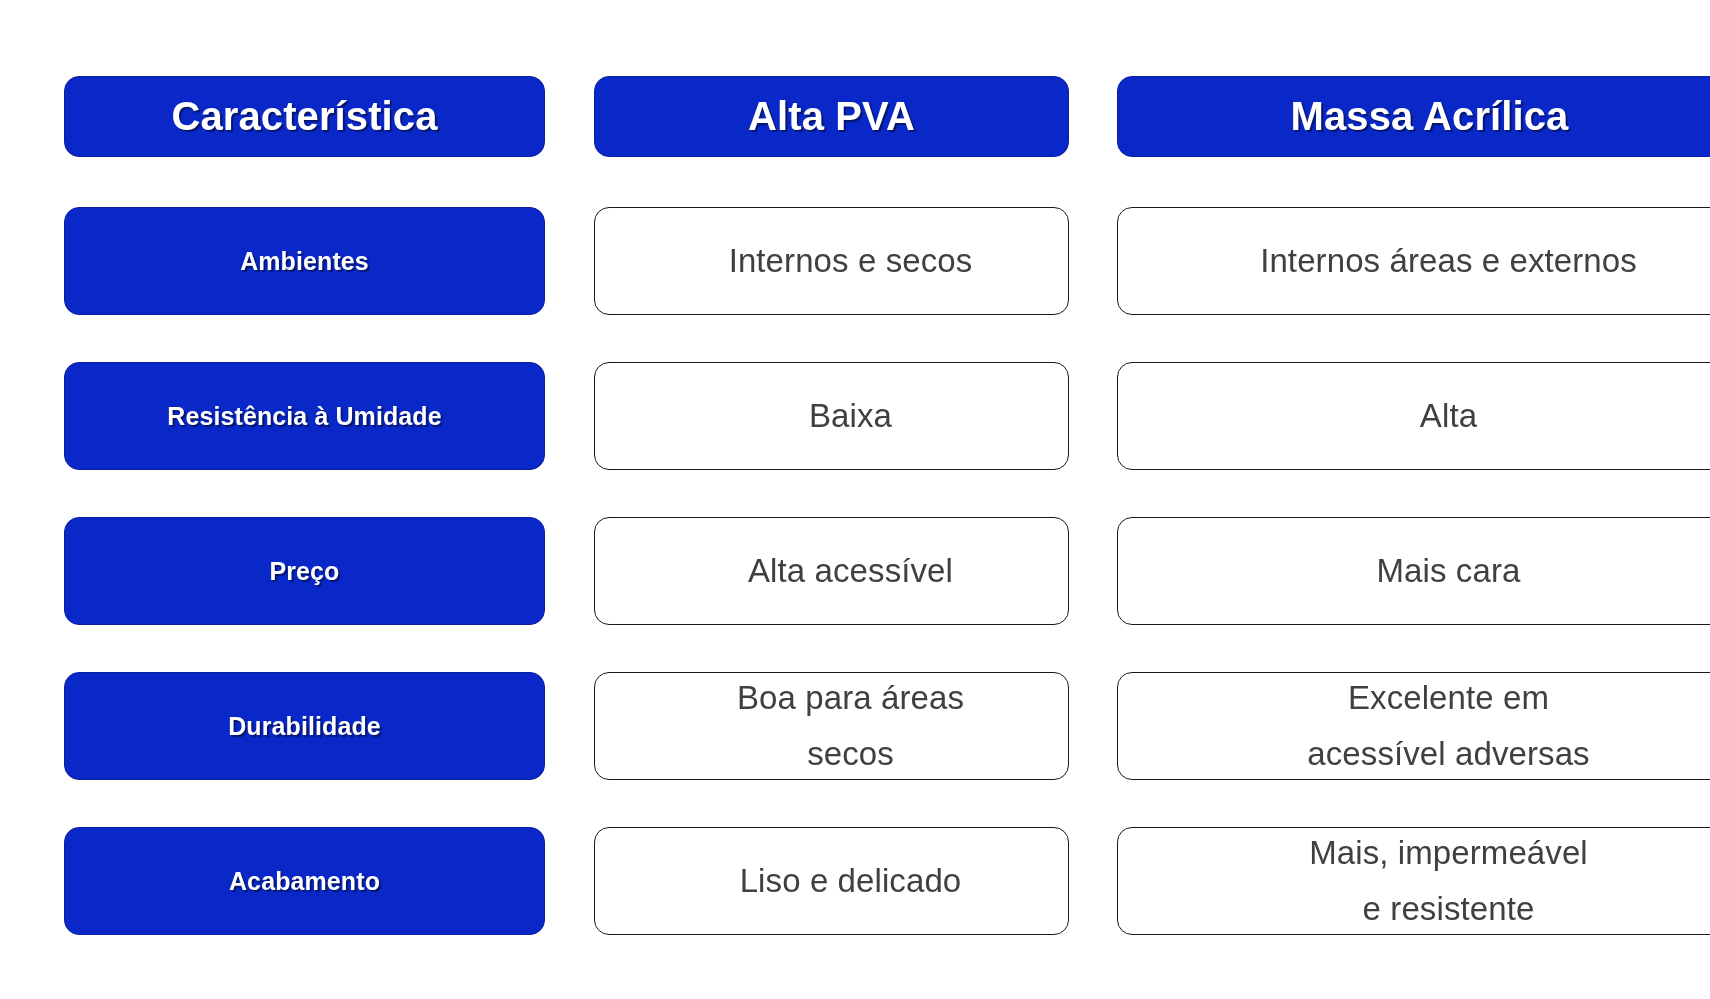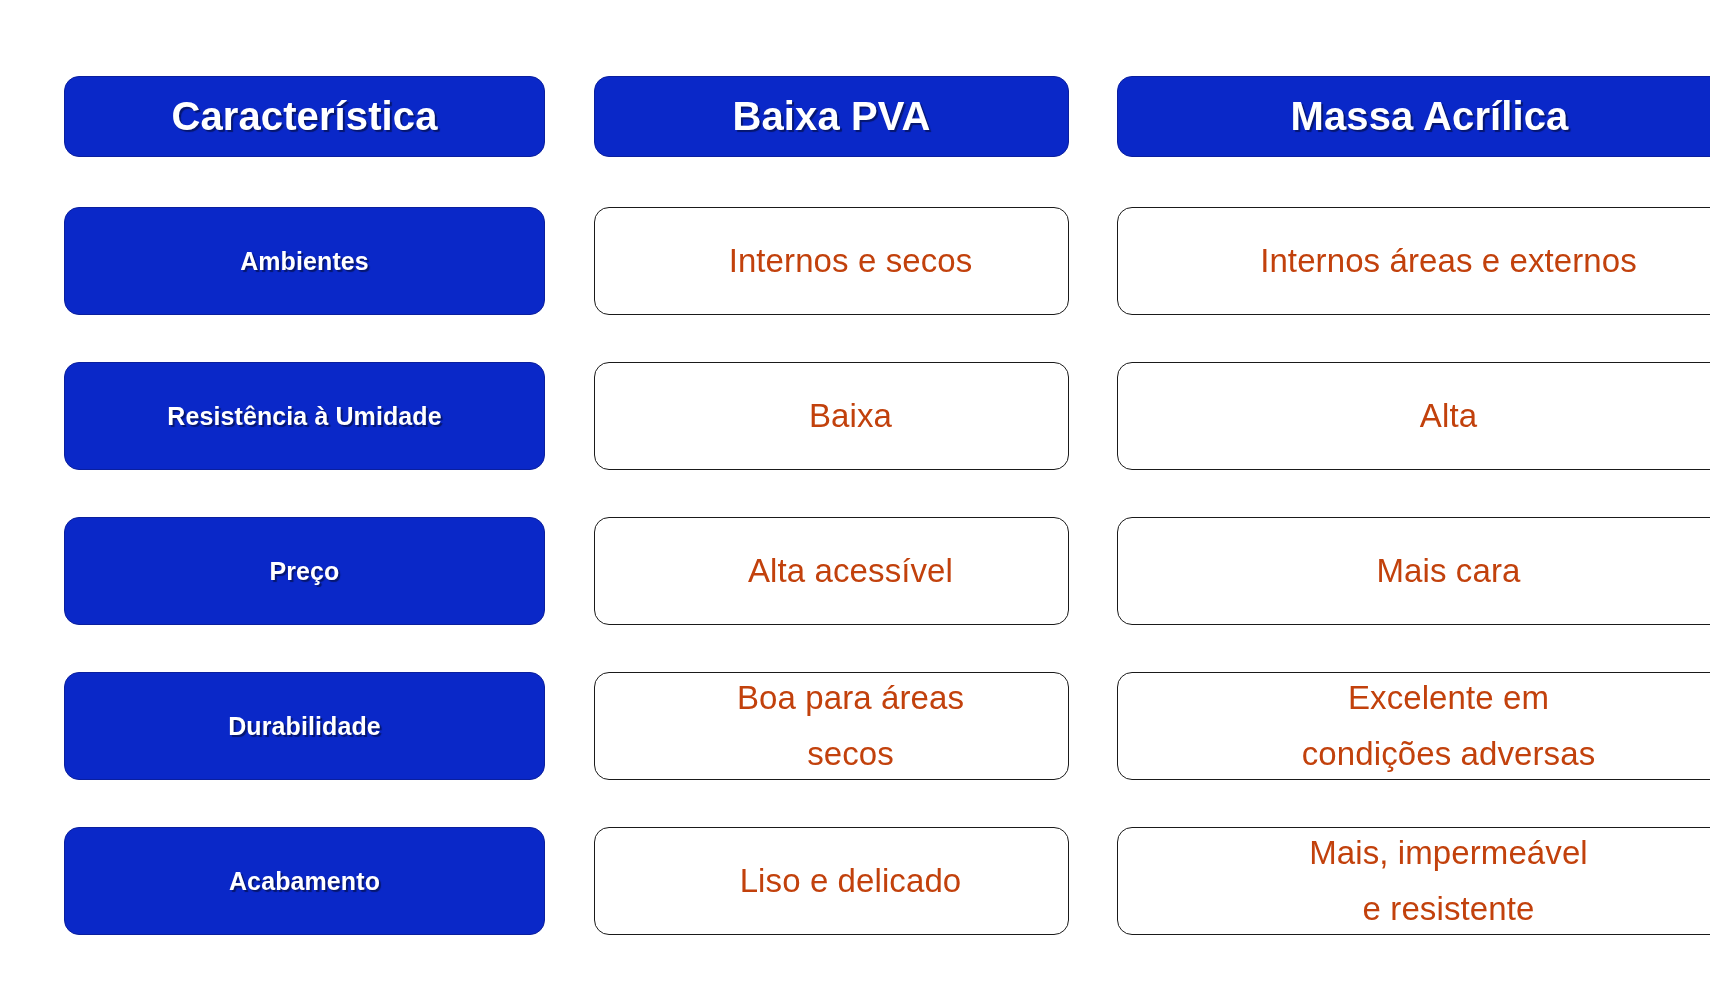--- a/index.html
+++ b/index.html
@@ -63,41 +63,41 @@
     font-weight: bold;
     font-size: 25px;
     letter-spacing: 0.1px;
     text-shadow: 2px 2px 1px rgba(0,0,0,0.45);
   }
 
   
   .cell-data {
     background: #ffffff;
     border: 1.5px solid #1a1a1a;
-    color: #c2410c;
+    color: #404040;
     font-weight: normal;
     font-size: 33px;
     letter-spacing: 0.1px;
     padding-left: 48px;
   }
 
   .cell-data .line { display: block; }
 
   .cell-text { display: block; width: 100%; }
 </style>
 </head>
 <body>
 
 <div class="comparison-table">
 
   <div class="cell cell-header col-1 row-head">
     <span class="cell-text">Característica</span>
   </div>
   <div class="cell cell-header col-2 row-head">
-    <span class="cell-text">Baixa PVA</span>
+    <span class="cell-text">Alta PVA</span>
   </div>
   <div class="cell cell-header col-3 row-head">
     <span class="cell-text">Massa Acrílica</span>
   </div>
 
   <div class="cell cell-label col-1 row-1">
     <span class="cell-text">Ambientes</span>
   </div>
   <div class="cell cell-data col-2 row-1">
     <span class="cell-text">
@@ -143,21 +143,21 @@
   </div>
   <div class="cell cell-data col-2 row-4">
     <span class="cell-text">
       <span class="line">Boa para áreas</span>
       <span class="line">secos</span>
     </span>
   </div>
   <div class="cell cell-data col-3 row-4">
     <span class="cell-text">
       <span class="line">Excelente em</span>
-      <span class="line">condições adversas</span>
+      <span class="line">acessível adversas</span>
     </span>
   </div>
 
   <div class="cell cell-label col-1 row-5">
     <span class="cell-text">Acabamento</span>
   </div>
   <div class="cell cell-data col-2 row-5">
     <span class="cell-text">
       <span class="line">Liso e delicado</span>
     </span>

